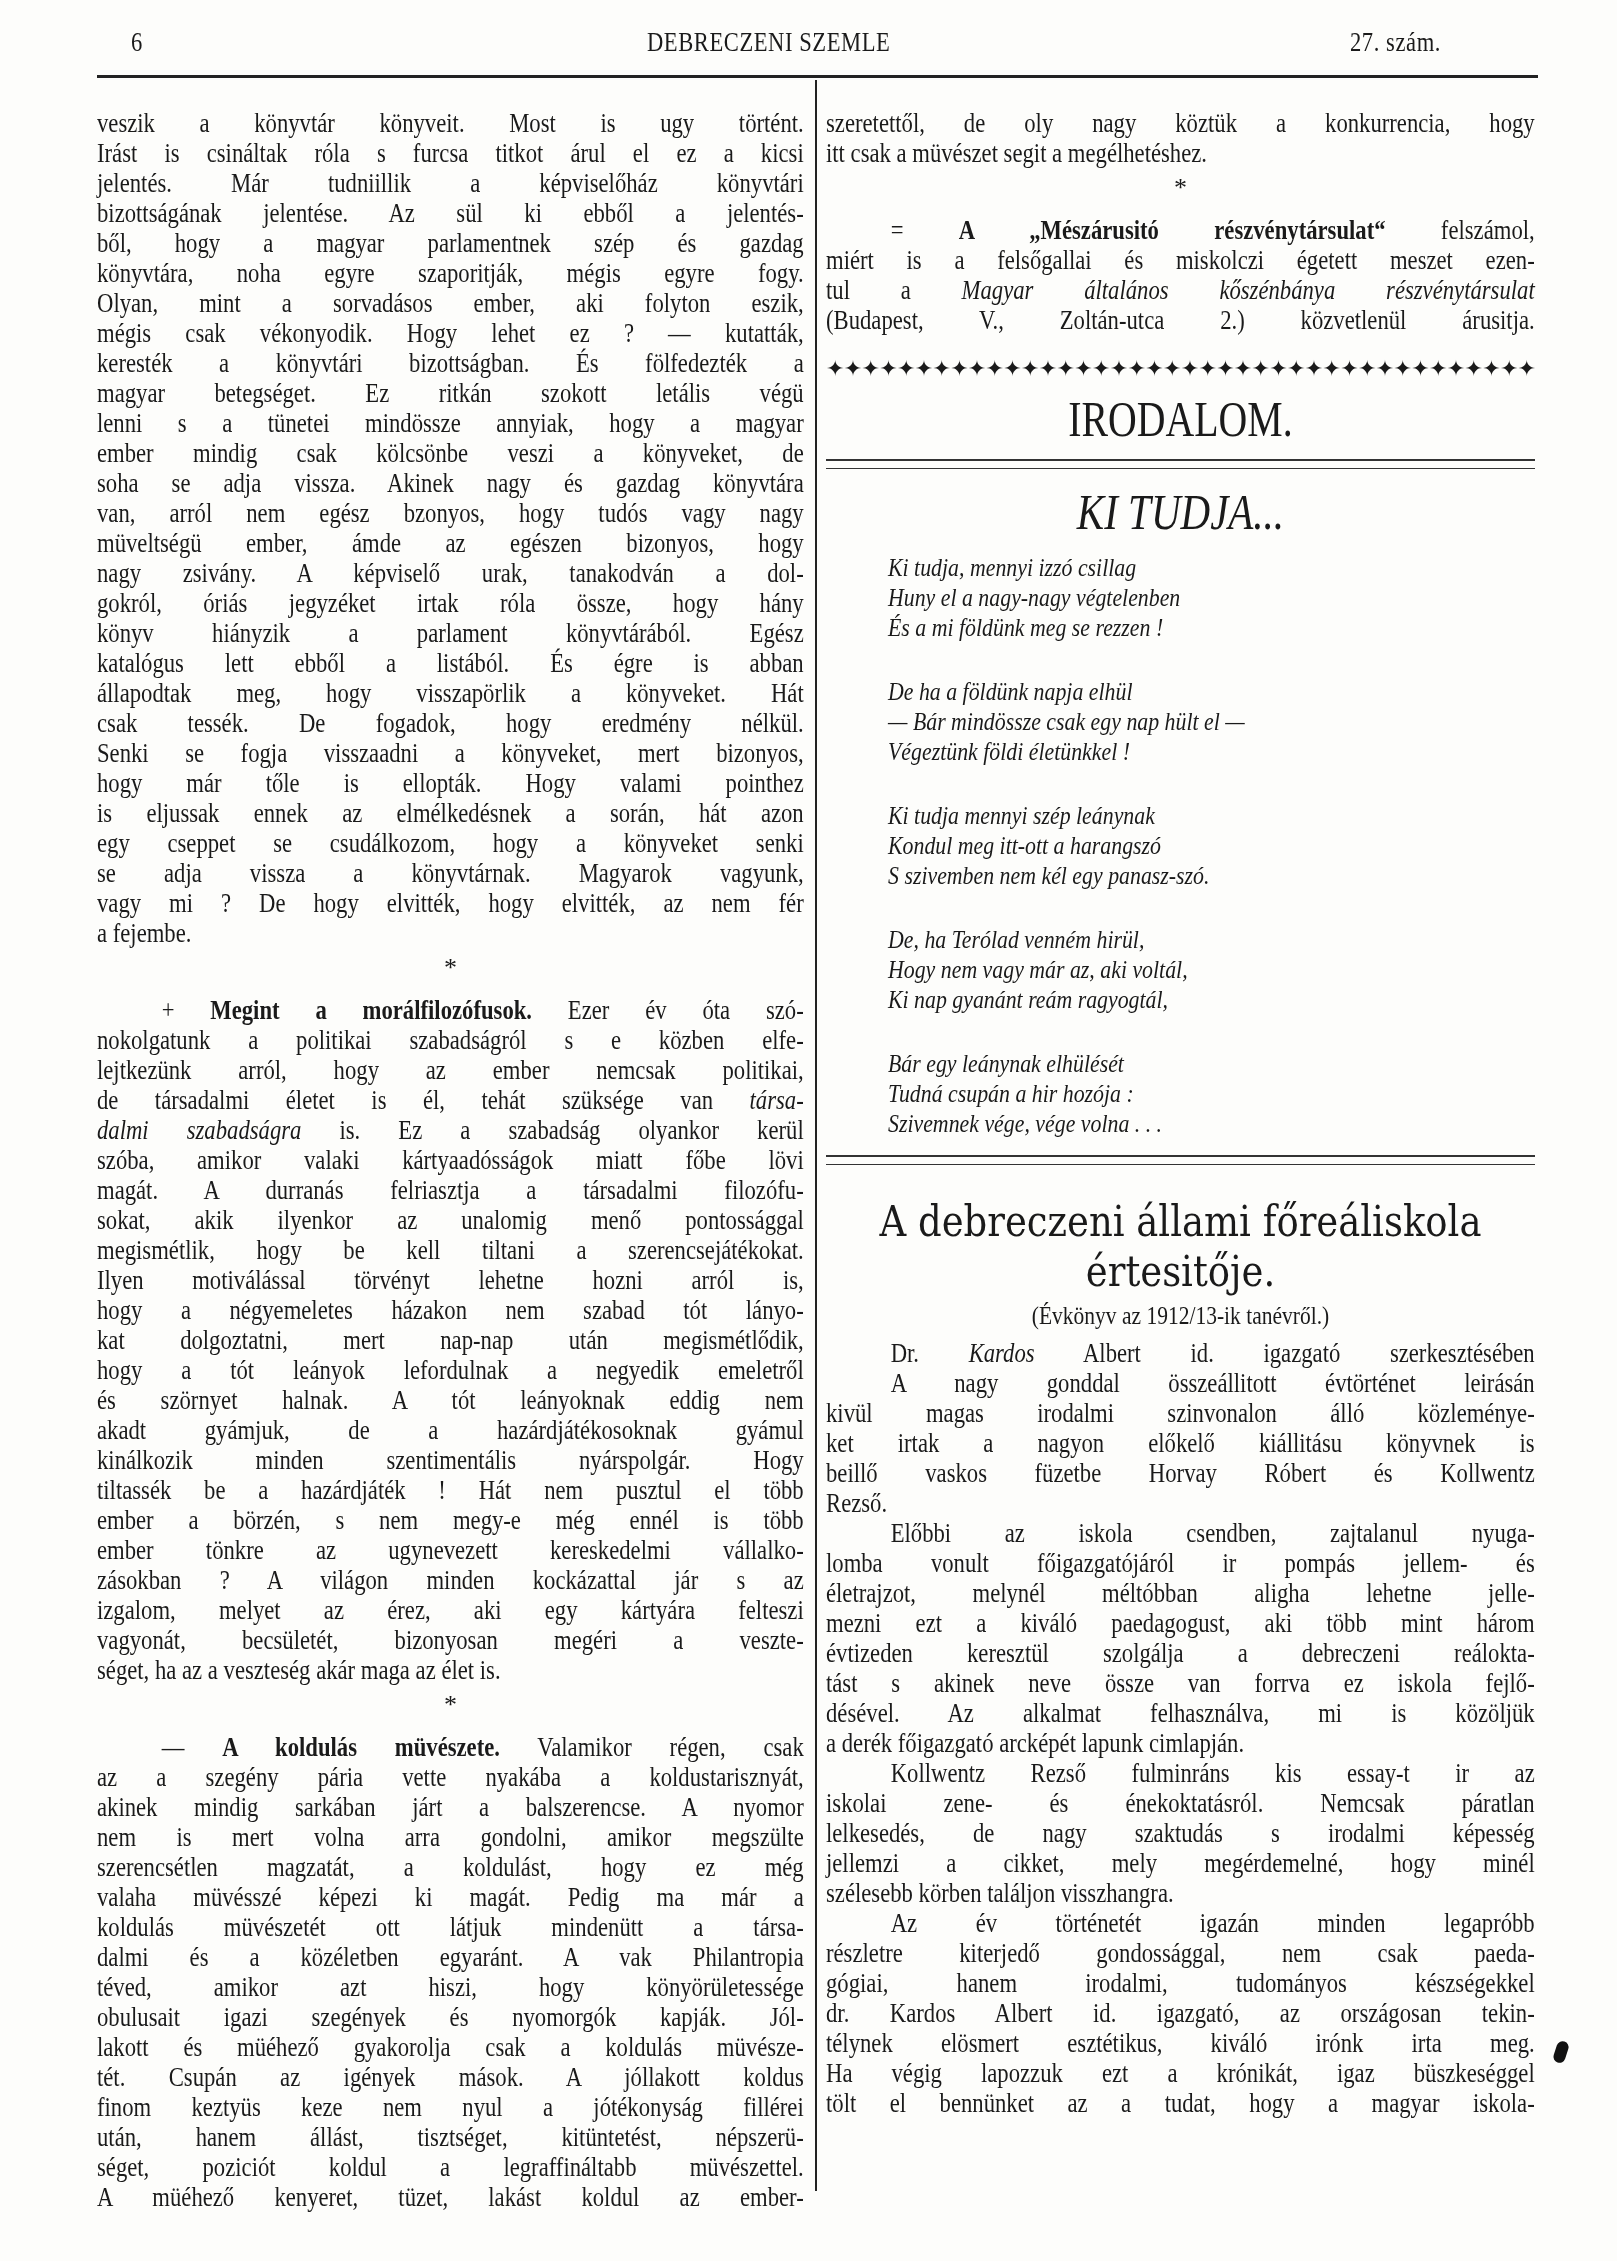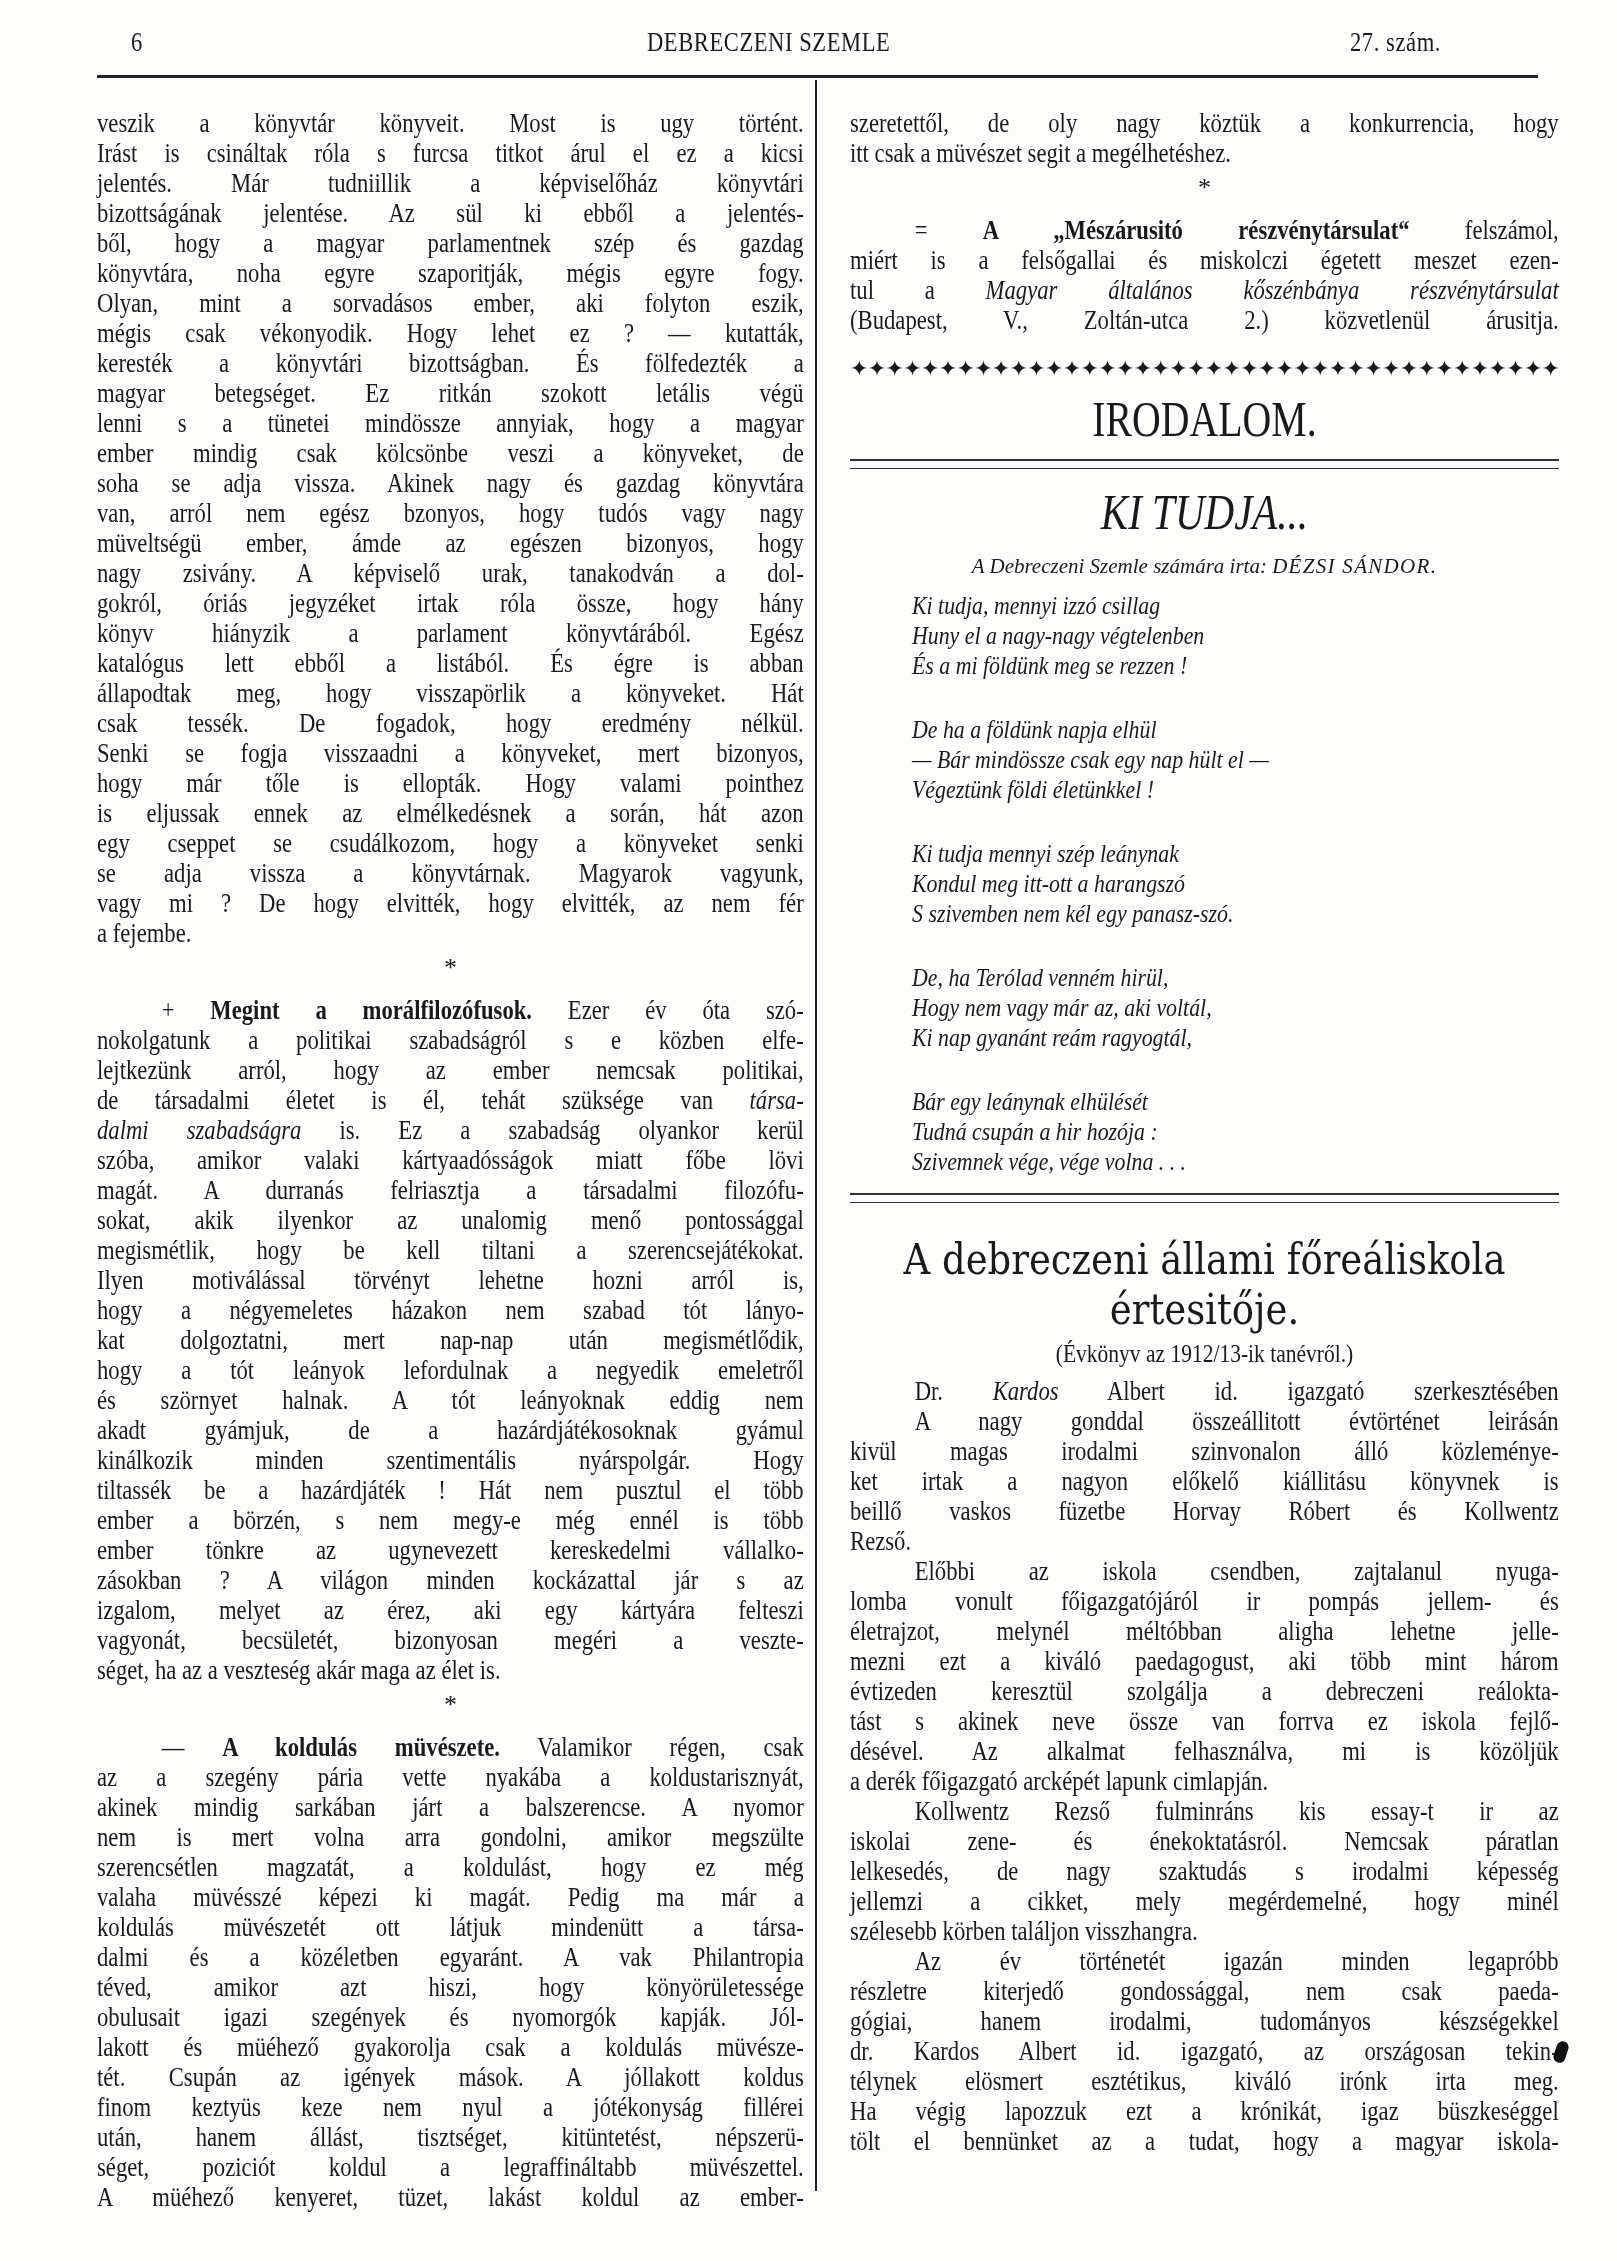--- a/index.html
+++ b/index.html
@@ -8,21 +8,21 @@
   .hdr { position:absolute; top:26px; left:97px; width:1440px; height:39px; }
   .hdr span { position:absolute; top:0; font-size:27.5px; letter-spacing:0.7px; transform:scaleX(0.82); transform-origin:left top; }
   .hdr .pgnum { left:34px; }
   .hdr .title { left:550px; }
   .hdr .issue { left:1253px; }
   .toprule { position:absolute; top:75px; left:97px; width:1441px; height:2.6px; background:#222; }
   .vrule { position:absolute; top:80px; left:815px; width:2px; height:2111px; background:#222; }
 
   .col { position:absolute; top:108px; width:707px; }
   .col.left { left:97px; }
-  .col.right { left:826px; width:709px;margin-left:24px; }
+  .col.right { left:826px; width:709px; }
 
   .ln { display:block; font-size:27px; line-height:30px; height:30px;
         white-space:nowrap; text-align:justify; text-align-last:justify;
         transform:scaleX(0.84); transform-origin:left top; width:119%; }
   .ln.last { text-align-last:left; }
   .ln b { font-weight:bold; }
   .ln i { font-style:italic; }
   .star { display:block; text-align:center; font-size:26px; line-height:30px; height:42px; padding-top:5.2px; }
   .gap { display:block; height:17px; }
 
@@ -155,21 +155,20 @@
     <span class="ln"><span>tul a </span><i>Magyar általános kőszénbánya részvénytársulat</i></span>
     <span class="ln">(Budapest, V., Zoltán-utca 2.) közvetlenül árusitja.</span>
   </div>
 
   <span class="gap"></span>
   <span class="ornament">✦✦✦✦✦✦✦✦✦✦✦✦✦✦✦✦✦✦✦✦✦✦✦✦✦✦✦✦✦✦✦✦✦✦✦✦✦✦✦✦</span>
   <span class="sechead">IRODALOM.</span>
   <span class="dbl"></span>
 
   <span class="poemtitle">KI TUDJA...</span>
-  <span class="byline"><span>A Debreczeni Szemle számára irta:</span> <span class="auth">DÉZSI SÁNDOR.</span></span>
   <div class="poem" id="poem">
       <span class="pl">Ki tudja, mennyi izzó csillag</span>
       <span class="pl">Huny el a nagy-nagy végtelenben</span>
       <span class="pl">És a mi földünk meg se rezzen !</span>
       <span class="stanzagap"></span>
       <span class="pl">De ha a földünk napja elhül</span>
       <span class="pl">— Bár mindössze csak egy nap hült el —</span>
       <span class="pl">Végeztünk földi életünkkel !</span>
       <span class="stanzagap"></span>
       <span class="pl">Ki tudja mennyi szép leánynak</span>

